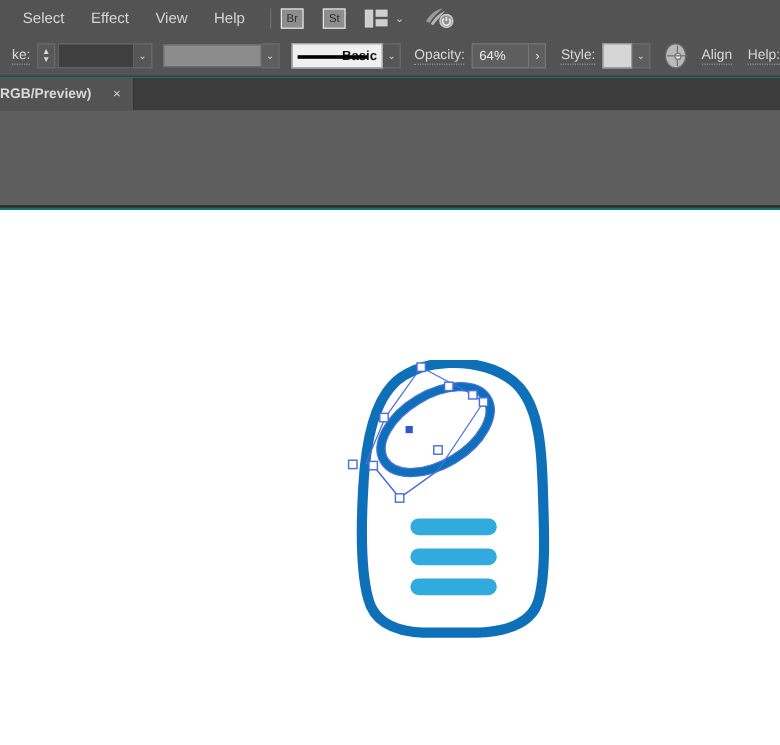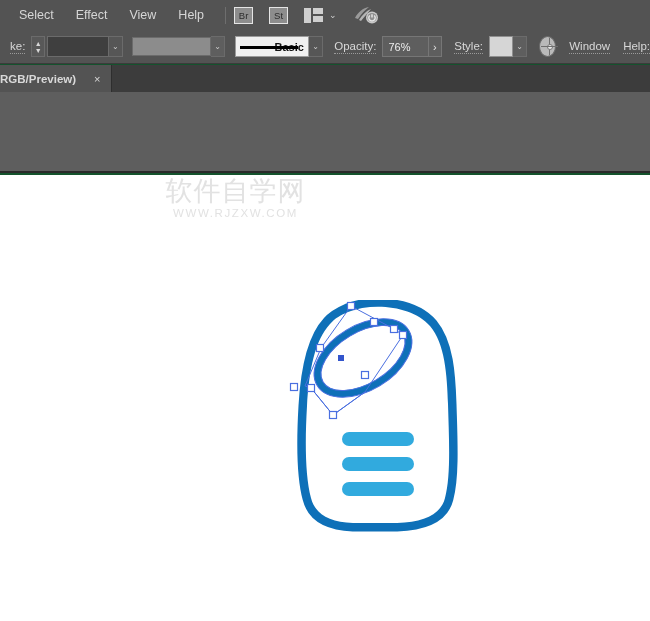--- a/index.html
+++ b/index.html
@@ -11,21 +11,21 @@
     width: 650px;
     height: 621px;
     overflow: hidden;
     font-family: "Liberation Sans", sans-serif;
     -webkit-font-smoothing: antialiased;
   }
   #app {
     position: relative;
     width: 650px;
     height: 621px;
-    background: #14532d;
+    background: #0f766e;
   }
 
   
   .menubar {
     position: absolute;
     left: 0; top: 0;
     width: 650px; height: 30px;
     background: #535353;
     display: flex;
     align-items: center;
@@ -346,53 +346,49 @@
     <div class="swatch-grey" style="margin-left:9px;"></div>
     <div class="dd-arrow" style="background:#5e5e5e;">⌄</div>
 
     <div class="profile-box" style="margin-left:10px;">
       <div class="profile-line"></div>
       <div class="profile-text">Basic</div>
     </div>
     <div class="dd-arrow">⌄</div>
 
     <div class="cb-label" style="margin-left:11px;">Opacity:</div>
-    <div class="opacity-field" style="margin-left:6px;">76%</div>
+    <div class="opacity-field" style="margin-left:6px;">64%</div>
     <div class="opacity-arrow">›</div>
 
     <div class="cb-label" style="margin-left:12px;">Style:</div>
     <div class="style-swatch" style="margin-left:6px;"></div>
     <div class="dd-arrow" style="background:#5e5e5e;">⌄</div>
 
     <div class="wheel" style="margin-left:12px;">
       <i></i>
     </div>
 
-    <div class="cb-label" style="margin-left:13px;">Window</div>
+    <div class="cb-label" style="margin-left:13px;">Align</div>
     <div class="cb-label" style="margin-left:13px;">Help:</div>
   </div>
 
   <div class="tabbar">
     <div class="doc-tab">
       <div class="doc-tab-label">RGB/Preview)</div>
       <div class="tab-close">×</div>
     </div>
   </div>
 
   <div class="grey-strip"></div>
 
   <div class="canvas">
 
     
   </div>
 
-  <div class="watermark">
-    <div class="wm-cn">软件自学网</div>
-    <div class="wm-url">WWW.RJZXW.COM</div>
-  </div>
 
   <div class="artwork">
     <svg width="200" height="240" viewBox="0 0 200 240">
 
       <path d="M63,12
                C88,2 128,6 145,26
                C160,44 162,74 163,104
                C164,138 166,176 160,198
                C156,214 140,222 112,223
                L68,223

